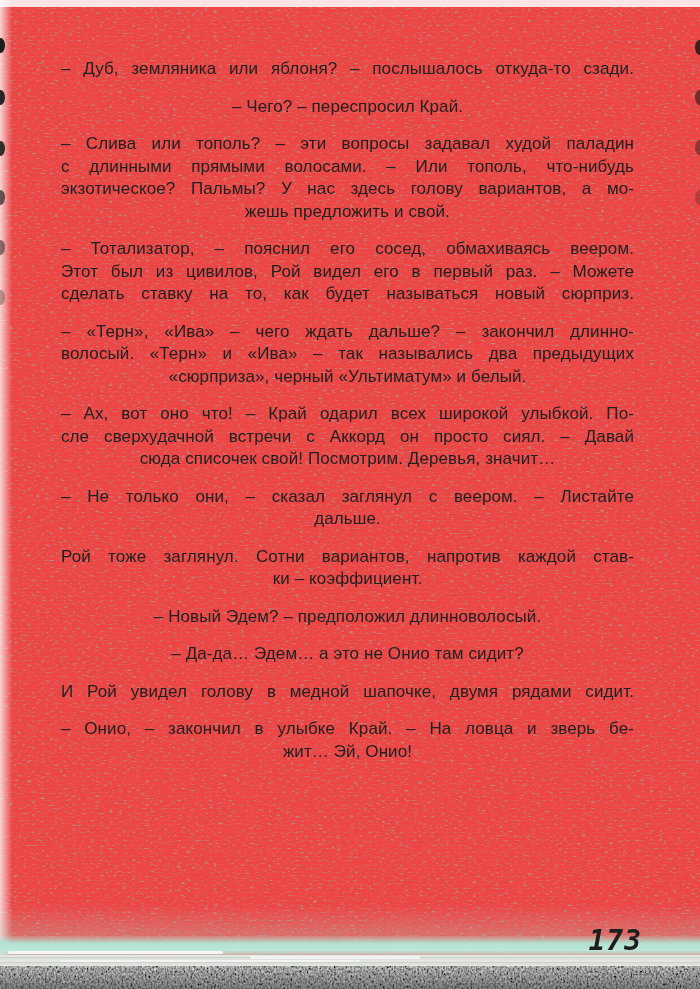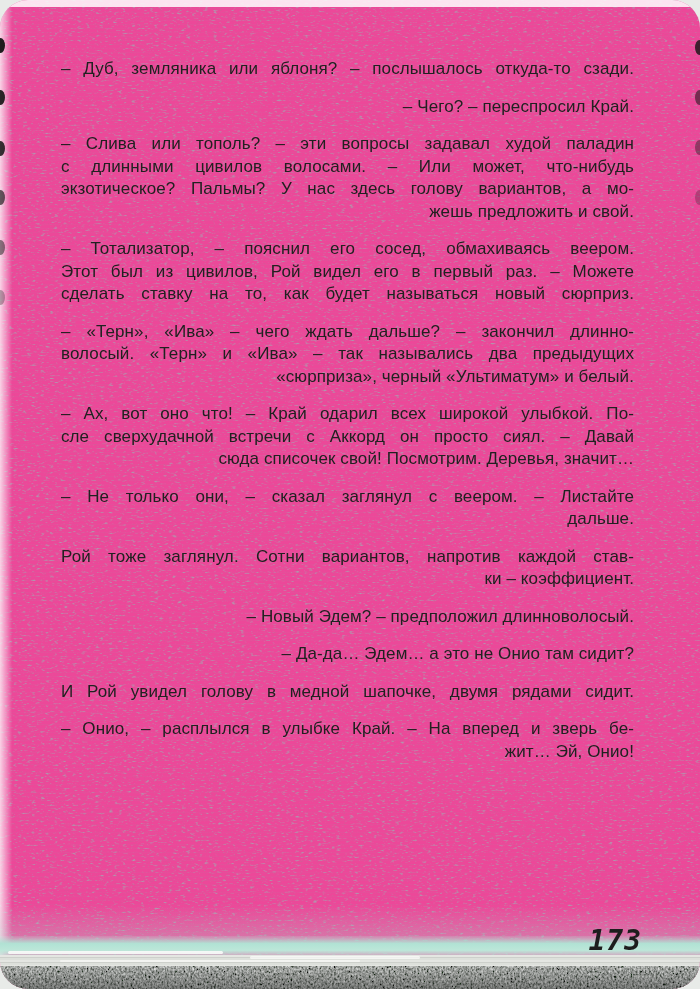--- a/index.html
+++ b/index.html
@@ -1,43 +1,42 @@
 <!DOCTYPE html>
 <html lang="ru"><head>
 <meta charset="utf-8">
 <style>
   html,body{margin:0;padding:0;background:#e8ebe8;}
   .page{
     position:relative;
     width:700px;height:989px;
-    background:#ec4899;
+    background:#ef4444;
     overflow:hidden;
     font-family:"Liberation Sans","DejaVu Sans",sans-serif;
-    border-radius:28px;
   }
   
   .tex{position:absolute;left:0;top:0;width:700px;height:989px;pointer-events:none;}
   .tex-mint{opacity:.55;}
   .tex-gray{opacity:.30;}
   .row-pattern{
     position:absolute;inset:0;pointer-events:none;
     background:repeating-linear-gradient(180deg,
       rgba(118,188,168,0.06) 0 1px, rgba(0,0,0,0) 1px 4px);
   }
   .top-edge{position:absolute;top:0;left:0;right:0;height:7px;background:rgba(255,255,255,.85);}
   .left-edge{position:absolute;top:0;bottom:0;left:0;width:12px;
     background:linear-gradient(90deg,rgba(255,255,255,.75),rgba(255,255,255,0));}
   
   .text-block{
     position:absolute;left:61px;top:58px;width:573px;
     color:#212121;font-size:17px;line-height:22.5px;
     letter-spacing:.1px;
   }
   .para{margin:0 0 15px 0;}
-  .ln{display:block;text-align:right;}
+  .ln{display:block;text-align:center;}
   .ln.j{text-align:justify;text-align-last:justify;}
   
   .page-number{
     position:absolute;top:924px;right:58px;
     font-family:"DejaVu Sans Mono","Liberation Mono",monospace;
     font-weight:bold;font-size:28px;color:#1d1d1d;letter-spacing:1px;font-style:italic;
   }
   
   .pre-band{position:absolute;left:0;right:0;top:905px;height:31px;
     background:linear-gradient(180deg,rgba(170,220,205,0),rgba(170,220,205,.28));}
@@ -88,21 +87,21 @@
 
   <div class="text-block">
     <div class="para">
       <span class="ln j">– Дуб, земляника или яблоня? – послышалось откуда-то сзади.</span>
     </div>
     <div class="para">
       <span class="ln">– Чего? – переспросил Край.</span>
     </div>
     <div class="para">
       <span class="ln j">– Слива или тополь? – эти вопросы задавал худой паладин</span>
-      <span class="ln j">с длинными цивилов волосами. – Или может, что-нибудь</span>
+      <span class="ln j">с длинными прямыми волосами. – Или тополь, что-нибудь</span>
       <span class="ln j">экзотическое? Пальмы? У нас здесь голову вариантов, а мо-</span>
       <span class="ln">жешь предложить и свой.</span>
     </div>
     <div class="para">
       <span class="ln j">– Тотализатор, – пояснил его сосед, обмахиваясь веером.</span>
       <span class="ln j">Этот был из цивилов, Рой видел его в первый раз. – Можете</span>
       <span class="ln j">сделать ставку на то, как будет называться новый сюрприз.</span>
     </div>
     <div class="para">
       <span class="ln j">– «Терн», «Ива» – чего ждать дальше? – закончил длинно-</span>
@@ -125,21 +124,21 @@
     <div class="para">
       <span class="ln">– Новый Эдем? – предположил длинноволосый.</span>
     </div>
     <div class="para">
       <span class="ln">– Да-да… Эдем… а это не Онио там сидит?</span>
     </div>
     <div class="para">
       <span class="ln j">И Рой увидел голову в медной шапочке, двумя рядами сидит.</span>
     </div>
     <div class="para">
-      <span class="ln j">– Онио, – расплылся в улыбке Край. – На вперед и зверь бе-</span>
+      <span class="ln j">– Онио, – закончил в улыбке Край. – На ловца и зверь бе-</span>
       <span class="ln">жит… Эй, Онио!</span>
     </div>
   </div>
 
   <div class="pre-band"></div>
   <div class="band-mint"></div>
   <div class="band-streak"></div>
   <div class="streak" style="left:8px;top:951px;width:215px;"></div>
   <div class="streak" style="left:250px;top:956px;width:170px;opacity:.7;"></div>
   <div class="streak" style="left:60px;top:960px;width:300px;height:2px;opacity:.6;"></div>

